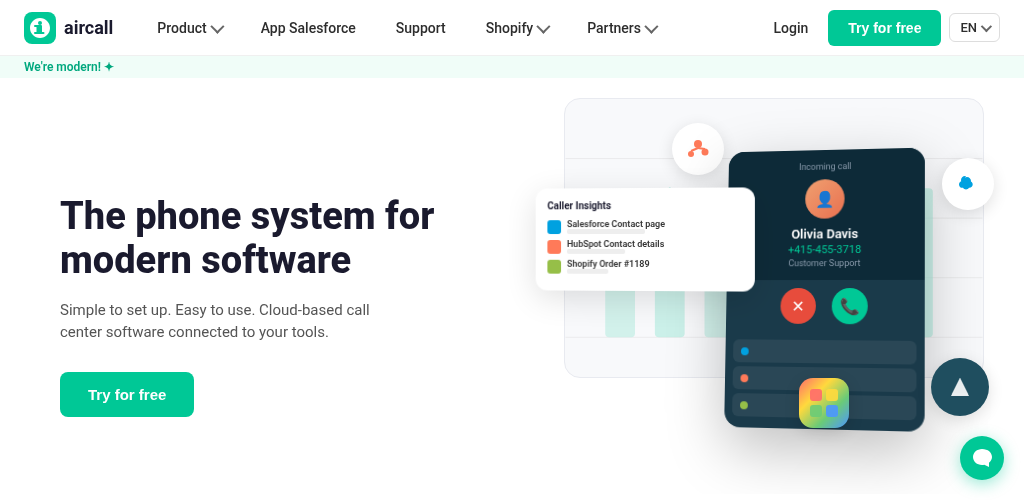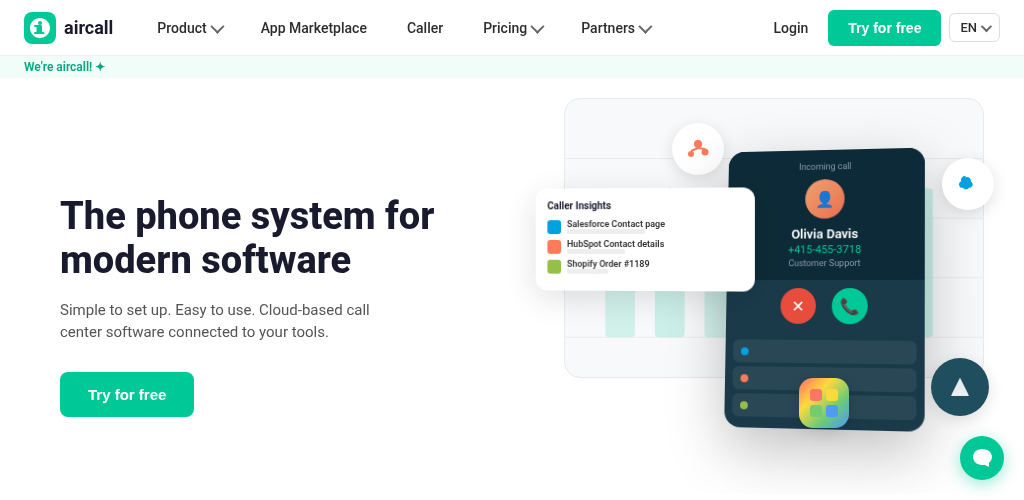--- a/index.html
+++ b/index.html
@@ -376,47 +376,47 @@
     </svg>
     <span class="logo-text">aircall</span>
   </div>
 
   <div class="nav-links">
     <div class="nav-item">
       <span>Product</span>
       <span class="nav-chevron"></span>
     </div>
     <div class="nav-item">
-      <span>App Marketplace</span>
+      <span>App Salesforce</span>
     </div>
     <div class="nav-item">
-      <span>Caller</span>
+      <span>Support</span>
     </div>
     <div class="nav-item">
-      <span>Pricing</span>
+      <span>Shopify</span>
       <span class="nav-chevron"></span>
     </div>
     <div class="nav-item">
       <span>Partners</span>
       <span class="nav-chevron"></span>
     </div>
   </div>
 
   <div class="nav-right">
     <span class="login-btn">Login</span>
     <button class="try-btn">Try for free</button>
     <div class="lang-btn">
       <span>EN</span>
       <span class="nav-chevron" style="width:8px;height:8px;"></span>
     </div>
   </div>
 </nav>
 
 <div class="hiring-banner">
-  <span>We're aircall! ✦</span>
+  <span>We're modern! ✦</span>
 </div>
 
 <section class="hero">
   <div class="hero-left">
     <h1 class="hero-title">The phone system for modern software</h1>
     <p class="hero-subtitle">Simple to set up. Easy to use. Cloud-based call center software connected to your tools.</p>
     <button class="hero-cta">Try for free</button>
   </div>
 
   <div class="hero-right">

